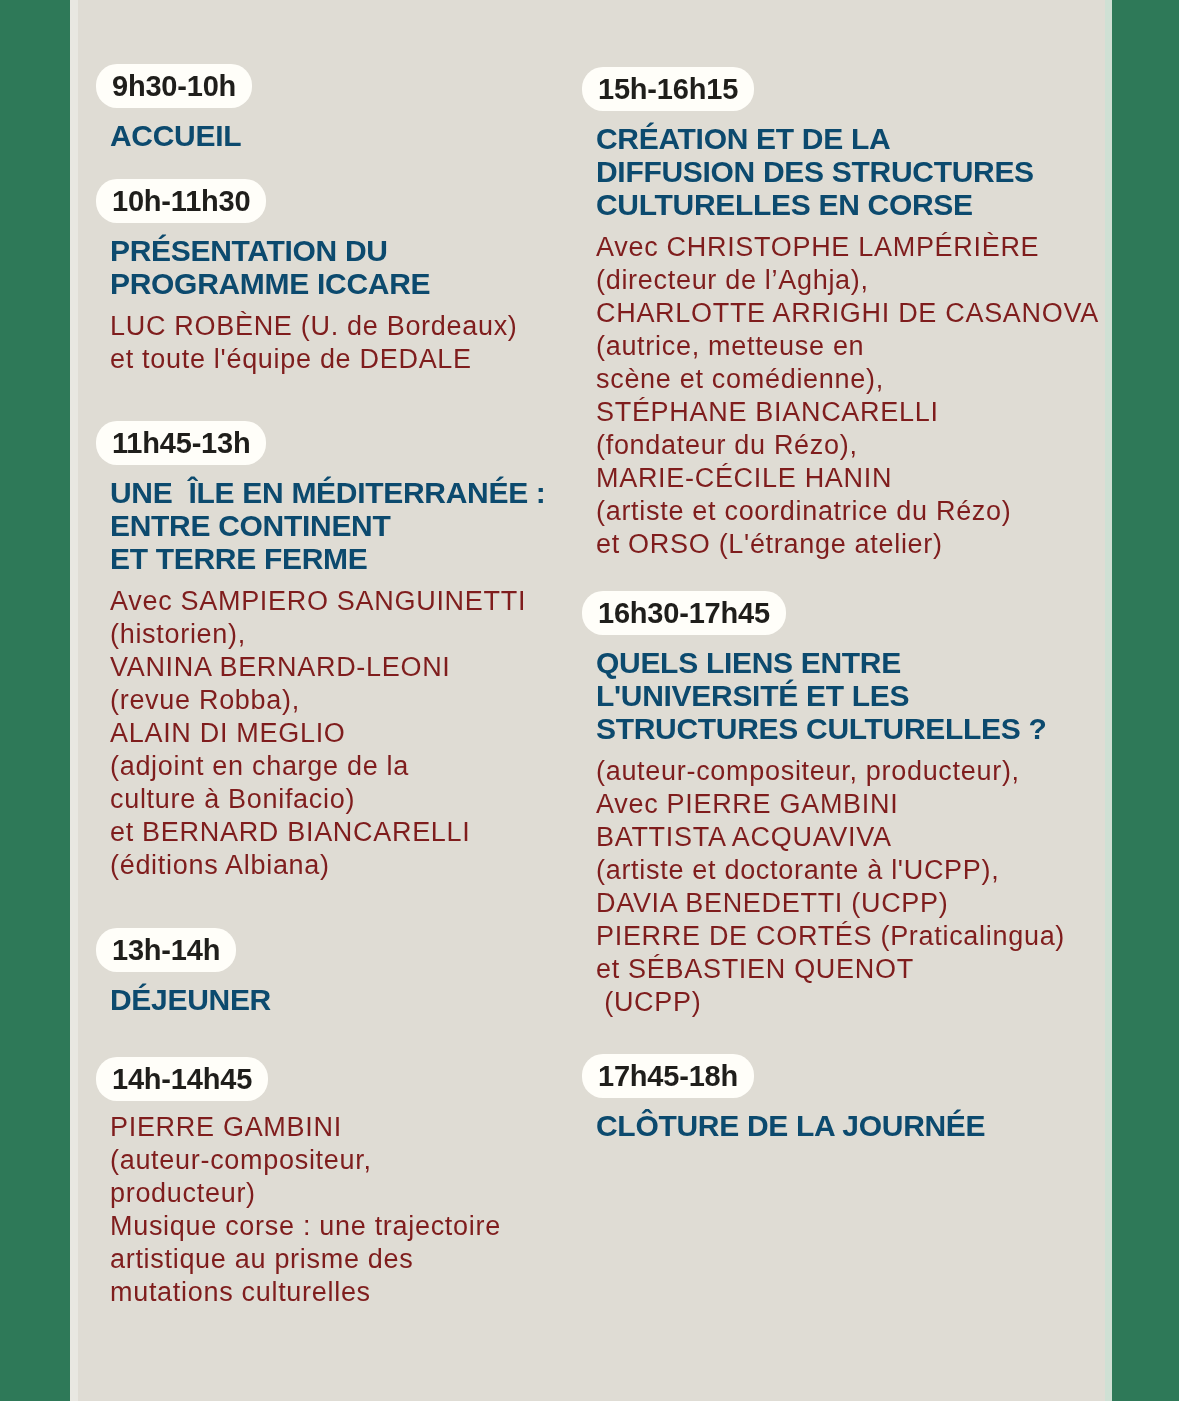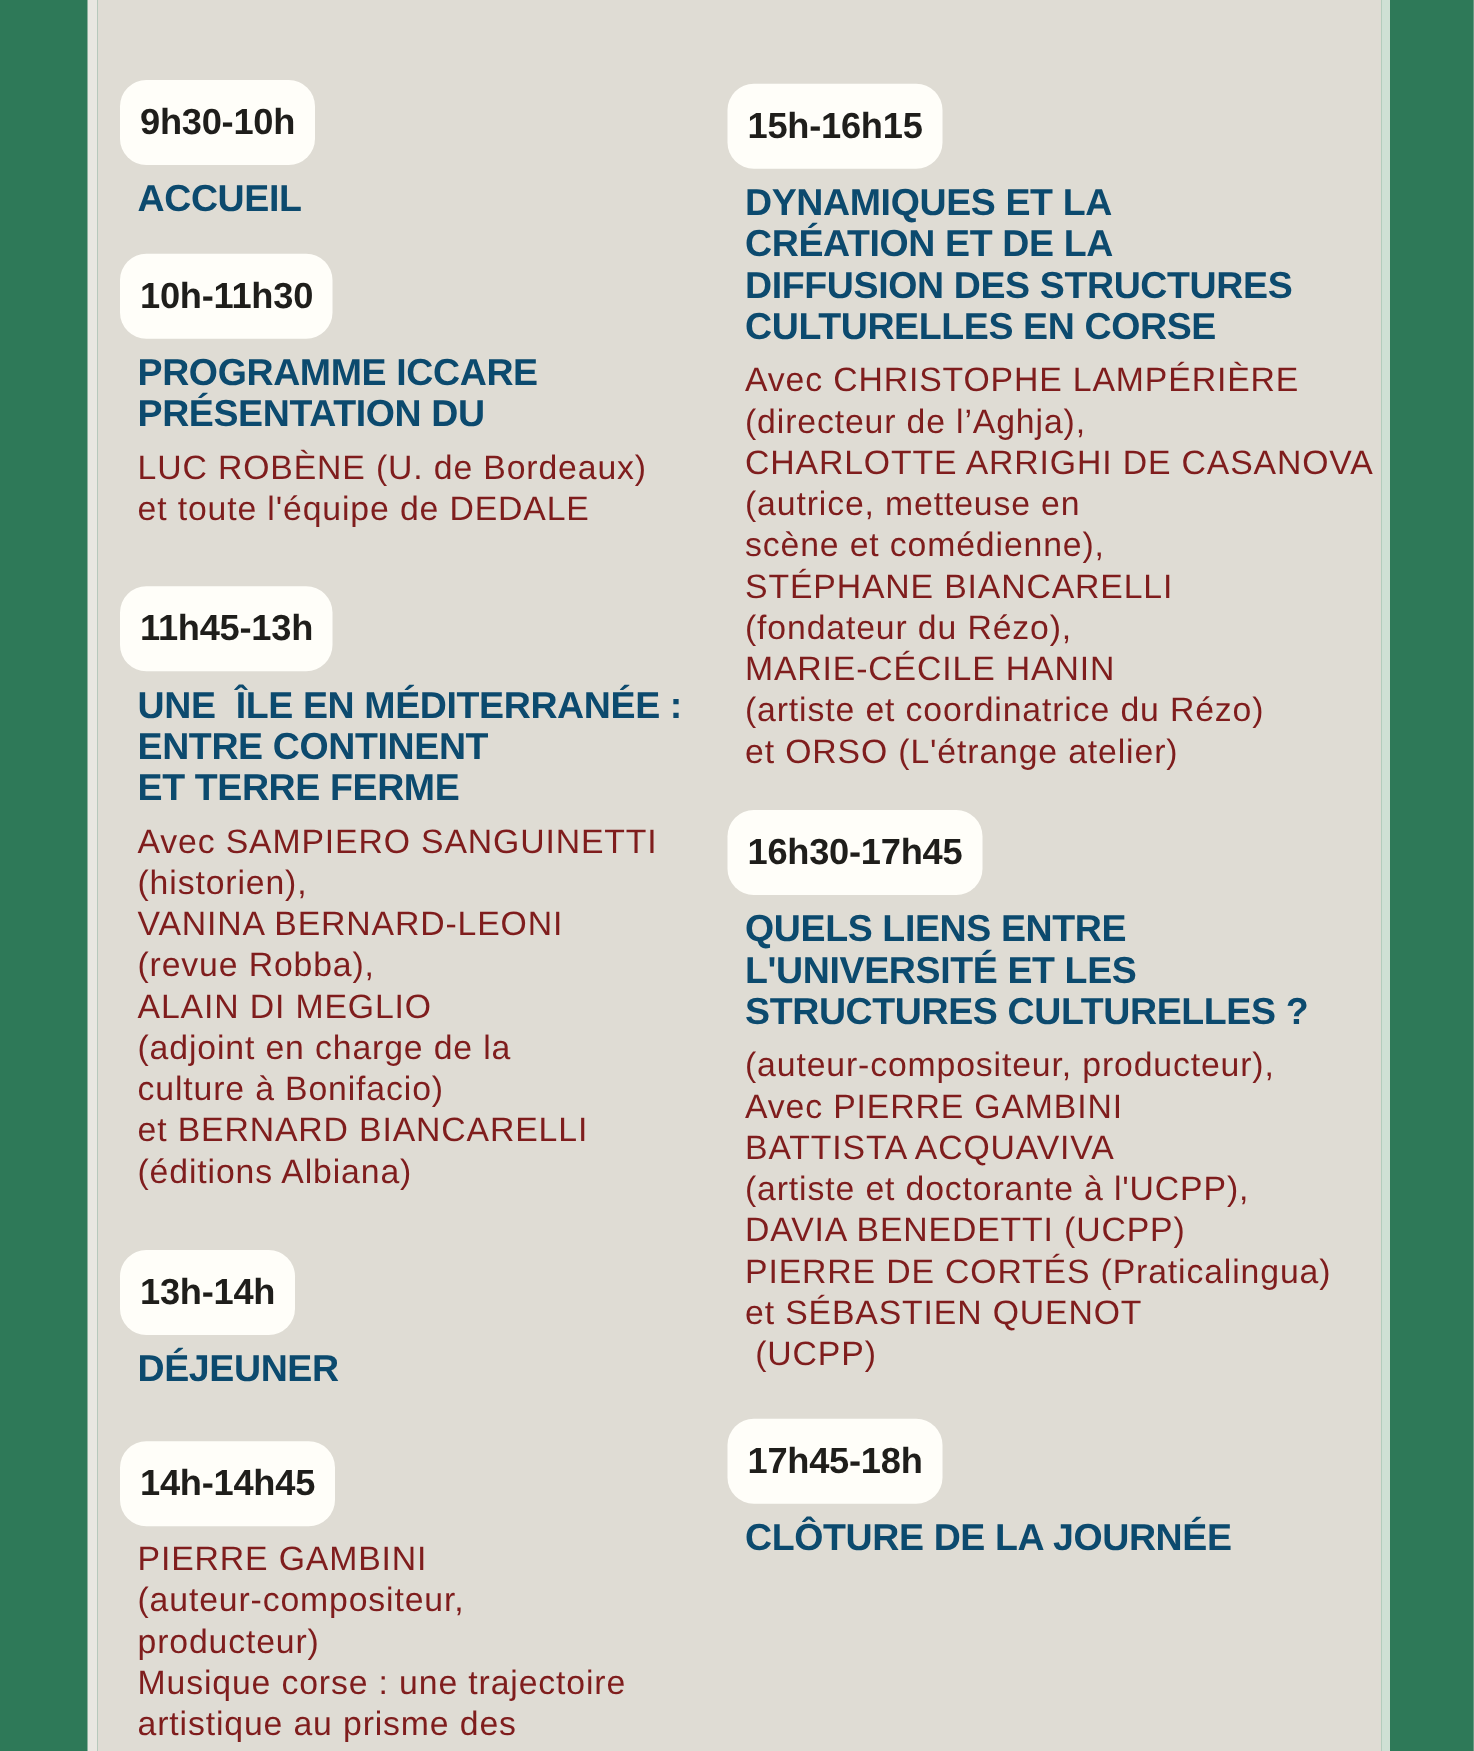--- a/index.html
+++ b/index.html
@@ -17,21 +17,21 @@
   .col-left{left:96px;top:64px;width:482px;}
   .col-right{left:582px;top:67px;width:525px;}
   .session{margin:0;}
   .pill{
     display:inline-block;
     background:#fffef9;
     color:#1f1e1b;
     font-weight:800;
     font-size:29px;
     line-height:36px;
-    padding:16px 16px;
+    padding:4px 16px;
     border-radius:21px;
     letter-spacing:-0.2px;
   }
   .session-title{
     font-weight:800;
     font-size:30px;
     line-height:33px;
     color:#0c4a6e;
     letter-spacing:-0.3px;
     margin:0 0 0 14px;
@@ -64,22 +64,22 @@
   <div class="col col-left">
       <div class="session">
         <div><span class="pill">9h30-10h</span></div>
         <div class="title-wrap">
           <div class="session-title">ACCUEIL</div>
         </div>
       </div>
       <div class="session">
         <div><span class="pill">10h-11h30</span></div>
         <div class="title-wrap">
+          <div class="session-title">PRÉSENTATION DU</div>
           <div class="session-title">PROGRAMME ICCARE</div>
-          <div class="session-title">PRÉSENTATION DU</div>
         </div>
         <div class="session-body"><div>LUC ROBÈNE (U. de Bordeaux)</div><div>et toute l'équipe de DEDALE</div></div>
       </div>
       <div class="session">
         <div><span class="pill">11h45-13h</span></div>
         <div class="title-wrap">
           <div class="session-title">UNE  ÎLE EN MÉDITERRANÉE :</div>
           <div class="session-title">ENTRE CONTINENT</div>
           <div class="session-title">ET TERRE FERME</div>
         </div>
@@ -94,21 +94,20 @@
       <div class="session">
         <div><span class="pill">14h-14h45</span></div>
         <div class="session-body"><div>PIERRE GAMBINI</div><div>(auteur-compositeur,</div><div>producteur)</div></div>
         <div class="session-body"><div>Musique corse : une trajectoire</div><div>artistique au prisme des</div><div>mutations culturelles</div></div>
       </div>
     </div>
   <div class="col col-right">
       <div class="session">
         <div><span class="pill">15h-16h15</span></div>
         <div class="title-wrap">
-          <div class="session-title">DYNAMIQUES ET LA</div>
           <div class="session-title">CRÉATION ET DE LA</div>
           <div class="session-title">DIFFUSION DES STRUCTURES</div>
           <div class="session-title">CULTURELLES EN CORSE</div>
         </div>
         <div class="session-body"><div>Avec CHRISTOPHE LAMPÉRIÈRE</div><div>(directeur de l’Aghja),</div><div>CHARLOTTE ARRIGHI DE CASANOVA</div><div>(autrice, metteuse en</div><div>scène et comédienne),</div><div>STÉPHANE BIANCARELLI</div><div>(fondateur du Rézo),</div><div>MARIE-CÉCILE HANIN</div><div>(artiste et coordinatrice du Rézo)</div><div>et ORSO (L'étrange atelier)</div></div>
       </div>
       <div class="session">
         <div><span class="pill">16h30-17h45</span></div>
         <div class="title-wrap">
           <div class="session-title">QUELS LIENS ENTRE</div>

